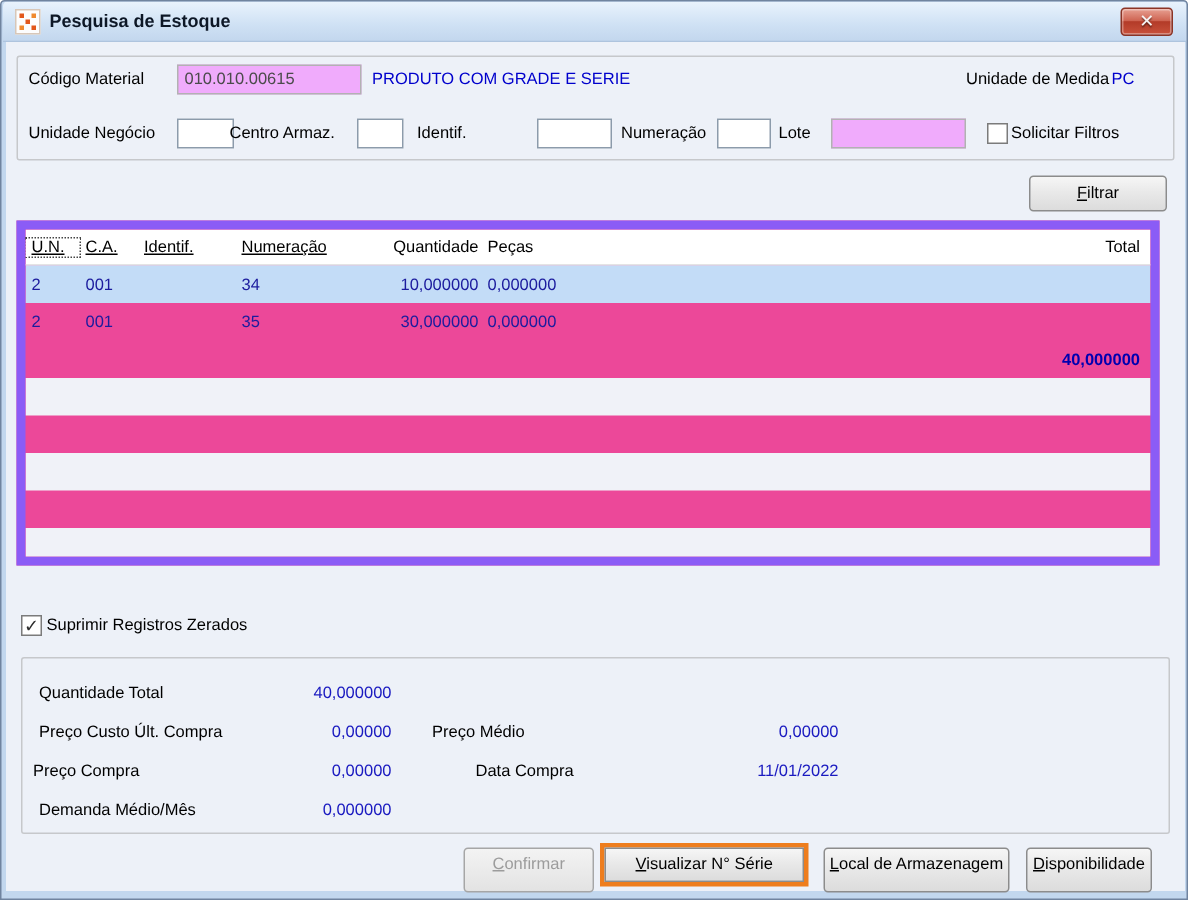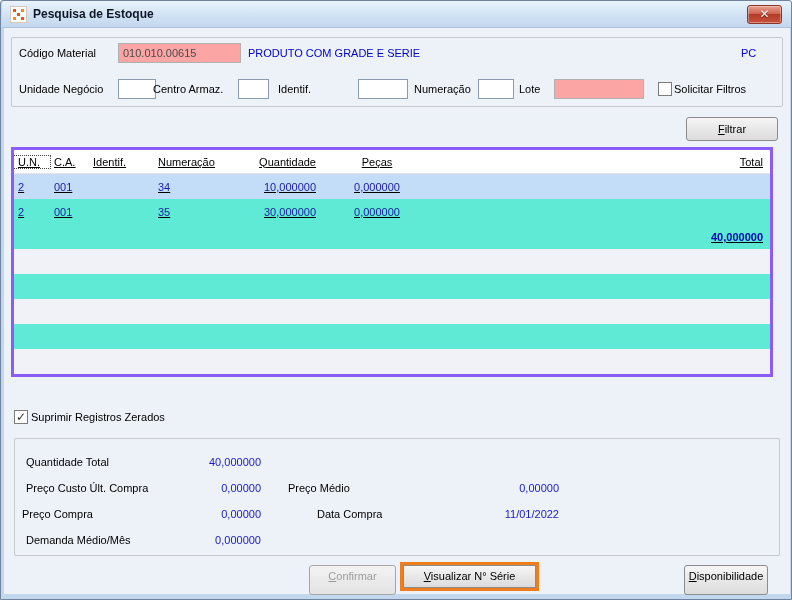--- a/index.html
+++ b/index.html
@@ -27,46 +27,46 @@
   
   .client{ position:absolute; left:3px; top:27px; width:786px; height:566px; background:#edf1f8; }
 
   .groupbox{ position:absolute; border:1px solid #c6c8cb; border-radius:2px; }
 
   .lbl{ position:absolute; line-height:20px; white-space:nowrap; color:#000; }
   .blue{ color:#0000cc; }
 
   .tbx{ position:absolute; height:20px; background:#fff; border:1px solid #8c9bab;
         font-family:inherit; font-size:11px; padding:0 4px; color:#222; }
-  .tbx.ro{ background:#fca5a5; border-color:#b2b2b2; color:#4b4b4b; }
+  .tbx.ro{ background:#f0abfc; border-color:#b2b2b2; color:#4b4b4b; }
 
   .cb{ position:absolute; width:14px; height:14px; background:#fff;
        border:1px solid #7b7b7b; text-align:center; cursor:default; }
   .cb .tick{ display:block; font-size:12px; line-height:12px; font-weight:bold; color:#2b2b2b; }
 
   .btn{ position:absolute; height:30px; background:linear-gradient(#f6f6f6,#e9e9e9 45%,#dcdcdc);
         border:1px solid #8c8c8c; border-radius:3px; text-align:center; line-height:21px;
         white-space:nowrap; cursor:default; color:#000; }
   .btn.disabled{ color:#9c9c9c; background:linear-gradient(#f3f3f3,#e3e3e3); border-color:#a6a6a6; }
   .accel{ text-decoration:underline; }
 
   
   .grid{ position:absolute; left:10px; top:146px; width:762px; height:230px;
-         background:#5eead4; border:3px solid #8b5cf6; overflow:hidden;text-decoration:underline; }
+         background:#ec4899; border:6px solid #8b5cf6; overflow:hidden; }
   .g-head{ display:flex; height:24px; align-items:center; background:#fff;
            border-bottom:1px solid #e4e4e4; }
   .g-row{ display:flex; height:25px; align-items:center; color:#1c1c9e; }
   .g-row.sel{ background:#c3dcf7; }
   .g-row.stripe{ background:#f0f2f8; }
   .c-un{ width:36px; padding-left:4px; }
   .c-ca{ width:39px; padding-left:4px; }
   .c-id{ width:65px; padding-left:4px; }
   .c-num{ width:65px; padding-left:4px; }
   .c-qtd{ width:103px; text-align:right; padding-right:6px; }
-  .c-pec{ width:120px; text-align:center; padding-right:10px; }
+  .c-pec{ width:120px; text-align:left; padding-right:10px; }
   .c-tot{ flex:1; text-align:right; padding-right:7px; }
   .g-head .hd{ color:#000; }
   .g-head .sort{ text-decoration:underline; cursor:default; }
   .g-head .focus{ outline:1px dotted #444; outline-offset:0px; }
   .tot-val{ font-weight:bold; color:#0000b0; }
 
   .val-r{ position:absolute; text-align:right; line-height:20px; color:#1a1ac0; white-space:nowrap; }
 
   
   .annot{ position:absolute; left:399px; top:561px; width:139px; height:29px;
@@ -95,20 +95,21 @@
     </div>
   </div>
 
   <div class="client"></div>
 
   <div class="groupbox" style="left:10px; top:36px; width:772px; height:70px;"></div>
 
   <span class="lbl" style="left:18px; top:42px;">Código Material</span>
   <input class="tbx ro" style="left: 117px; top: 42px; width: 123px;" readonly="" value="010.010.00615">
   <span class="lbl blue" style="left:247px; top:42px;">PRODUTO COM GRADE E SERIE</span>
+  <span class="lbl" style="left:643px; top:42px;">Unidade de Medida</span>
   <span class="lbl blue" style="left:740px; top:42px;">PC</span>
 
   <span class="lbl" style="left:18px; top:78px;">Unidade Negócio</span>
   <input class="tbx" style="left: 117px; top: 78px; width: 38px;">
   <span class="lbl" style="left:152px; top:78px;">Centro Armaz.</span>
   <input class="tbx" style="left: 237px; top: 78px; width: 31px;">
   <span class="lbl" style="left:277px; top:78px;">Identif.</span>
   <input class="tbx" style="left: 357px; top: 78px; width: 50px;">
   <span class="lbl" style="left:413px; top:78px;">Numeração</span>
   <input class="tbx" style="left: 477px; top: 78px; width: 36px;">
@@ -185,16 +186,17 @@
 
   <span class="lbl" style="left:25px; top:529px;">Demanda Médio/Mês</span>
   <span class="val-r" style="left:140px; top:529px; width:120px;">0,000000</span>
 
   <div class="btn disabled" style="left:308px; top:564px; width:87px;"><span class="accel">C</span><span>onfirmar</span></div>
 
   <div class="annot">
     <div class="btn"><span class="accel">V</span><span>isualizar N° Série</span></div>
   </div>
 
+  <div class="btn" style="left:548px; top:564px; width:124px;"><span class="accel">L</span><span>ocal de Armazenagem</span></div>
 
   <div class="btn" style="left:683px; top:564px; width:84px;"><span class="accel">D</span><span>isponibilidade</span></div>
 
 </div>
 
 </body></html>

